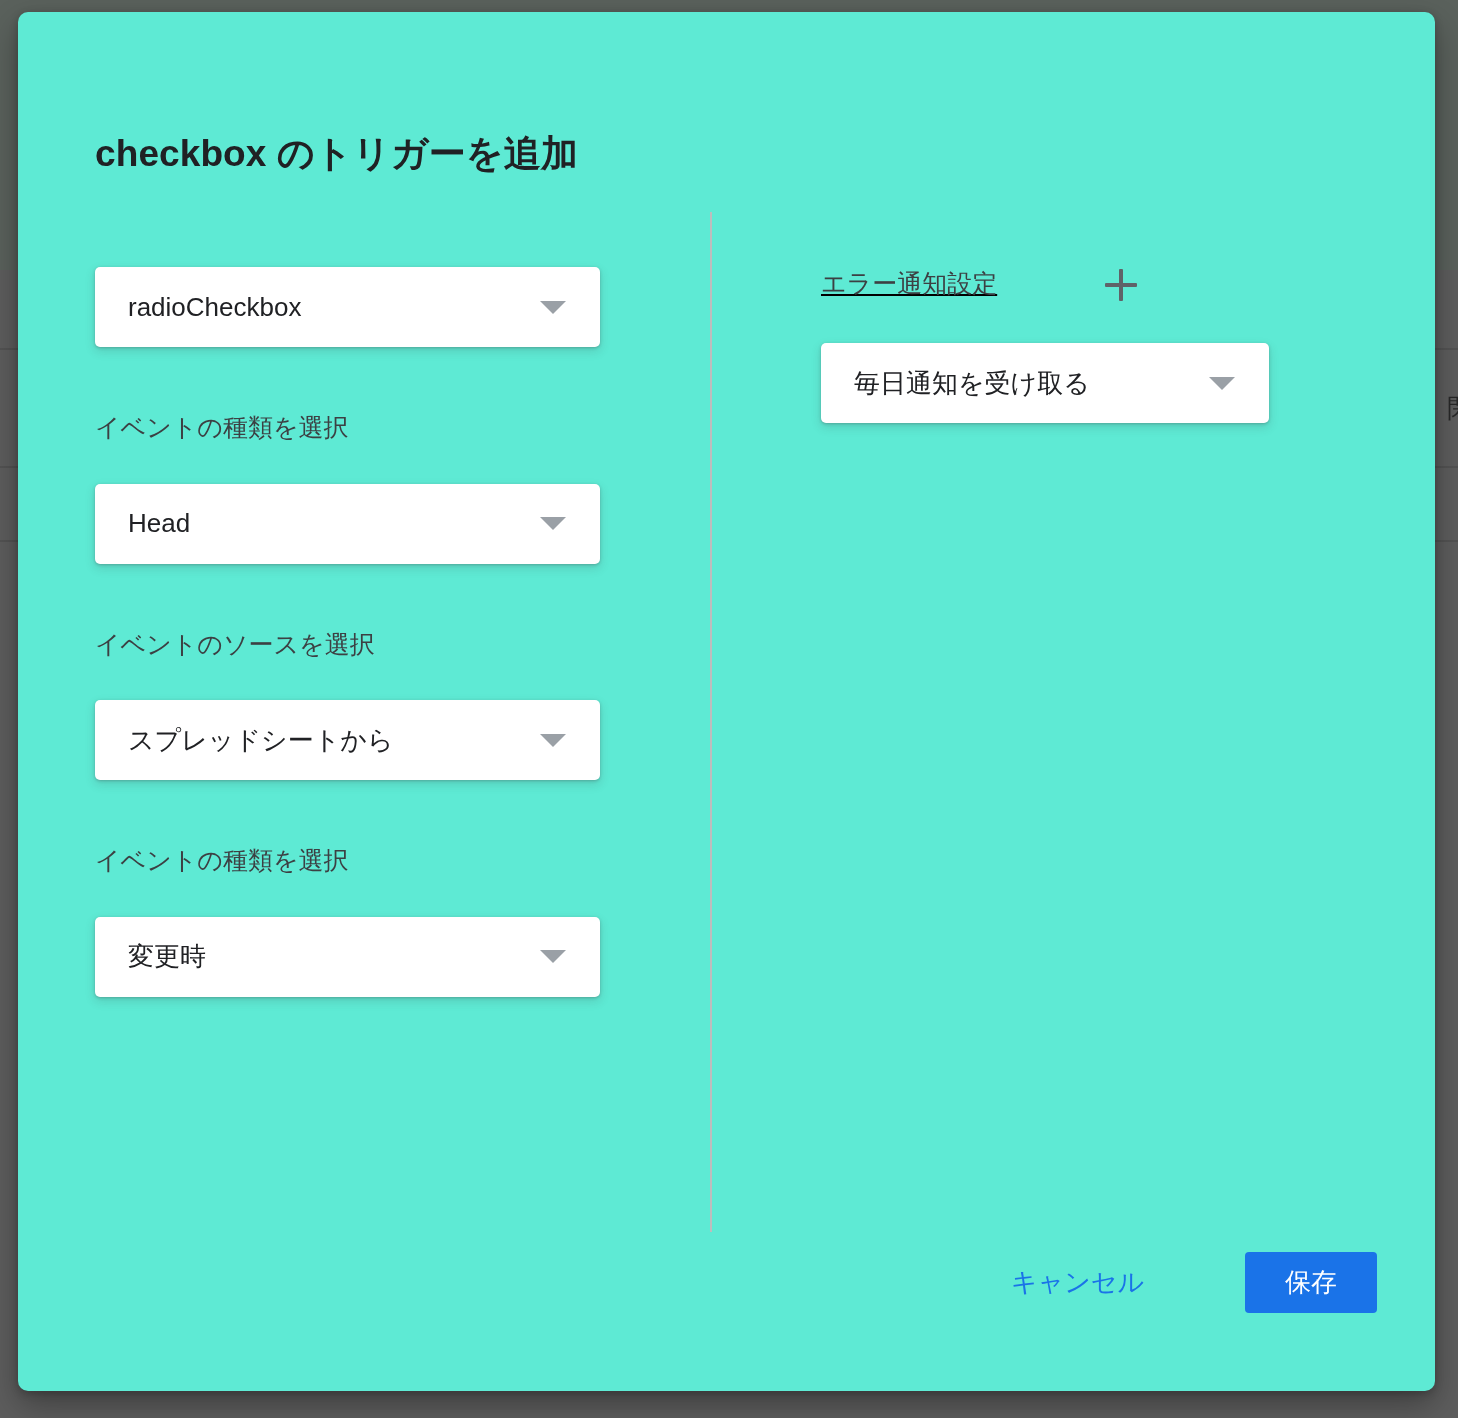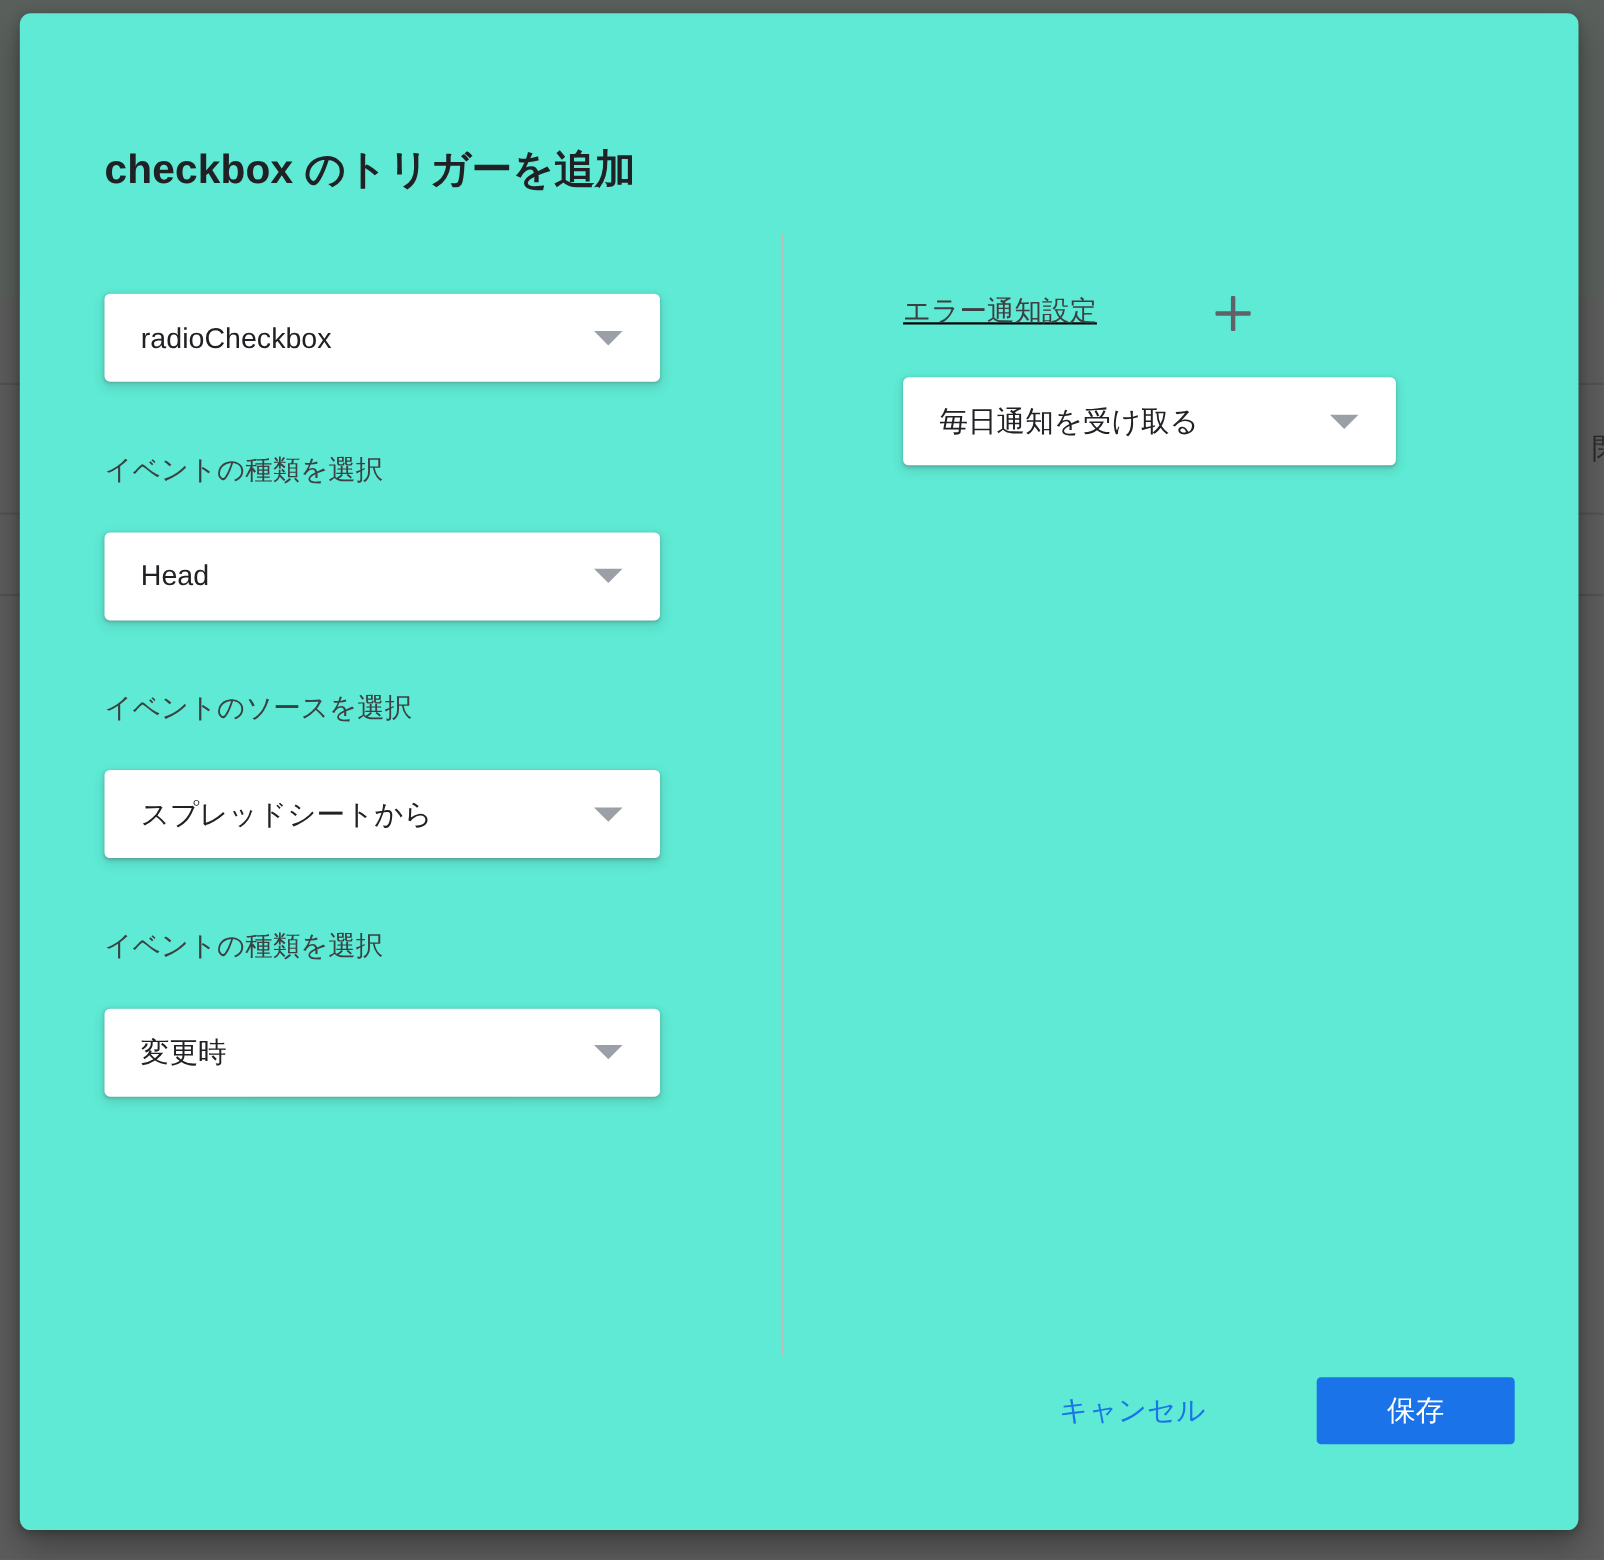--- a/index.html
+++ b/index.html
@@ -191,21 +191,21 @@
     font-family: inherit;
     white-space: nowrap;
   }
   .btn-save {
     margin-left: 63px;
     font-size: 26px;
     color: #ffffff;
     background: #1a73e8;
     border: none;
     border-radius: 4px;
-    width: 180px;
+    width: 132px;
     height: 61px;
     cursor: pointer;
     font-family: Liberation Mono, monospace;
     white-space: nowrap;
   }
 </style>
 </head>
 <body>
 
 <div class="backdrop">

